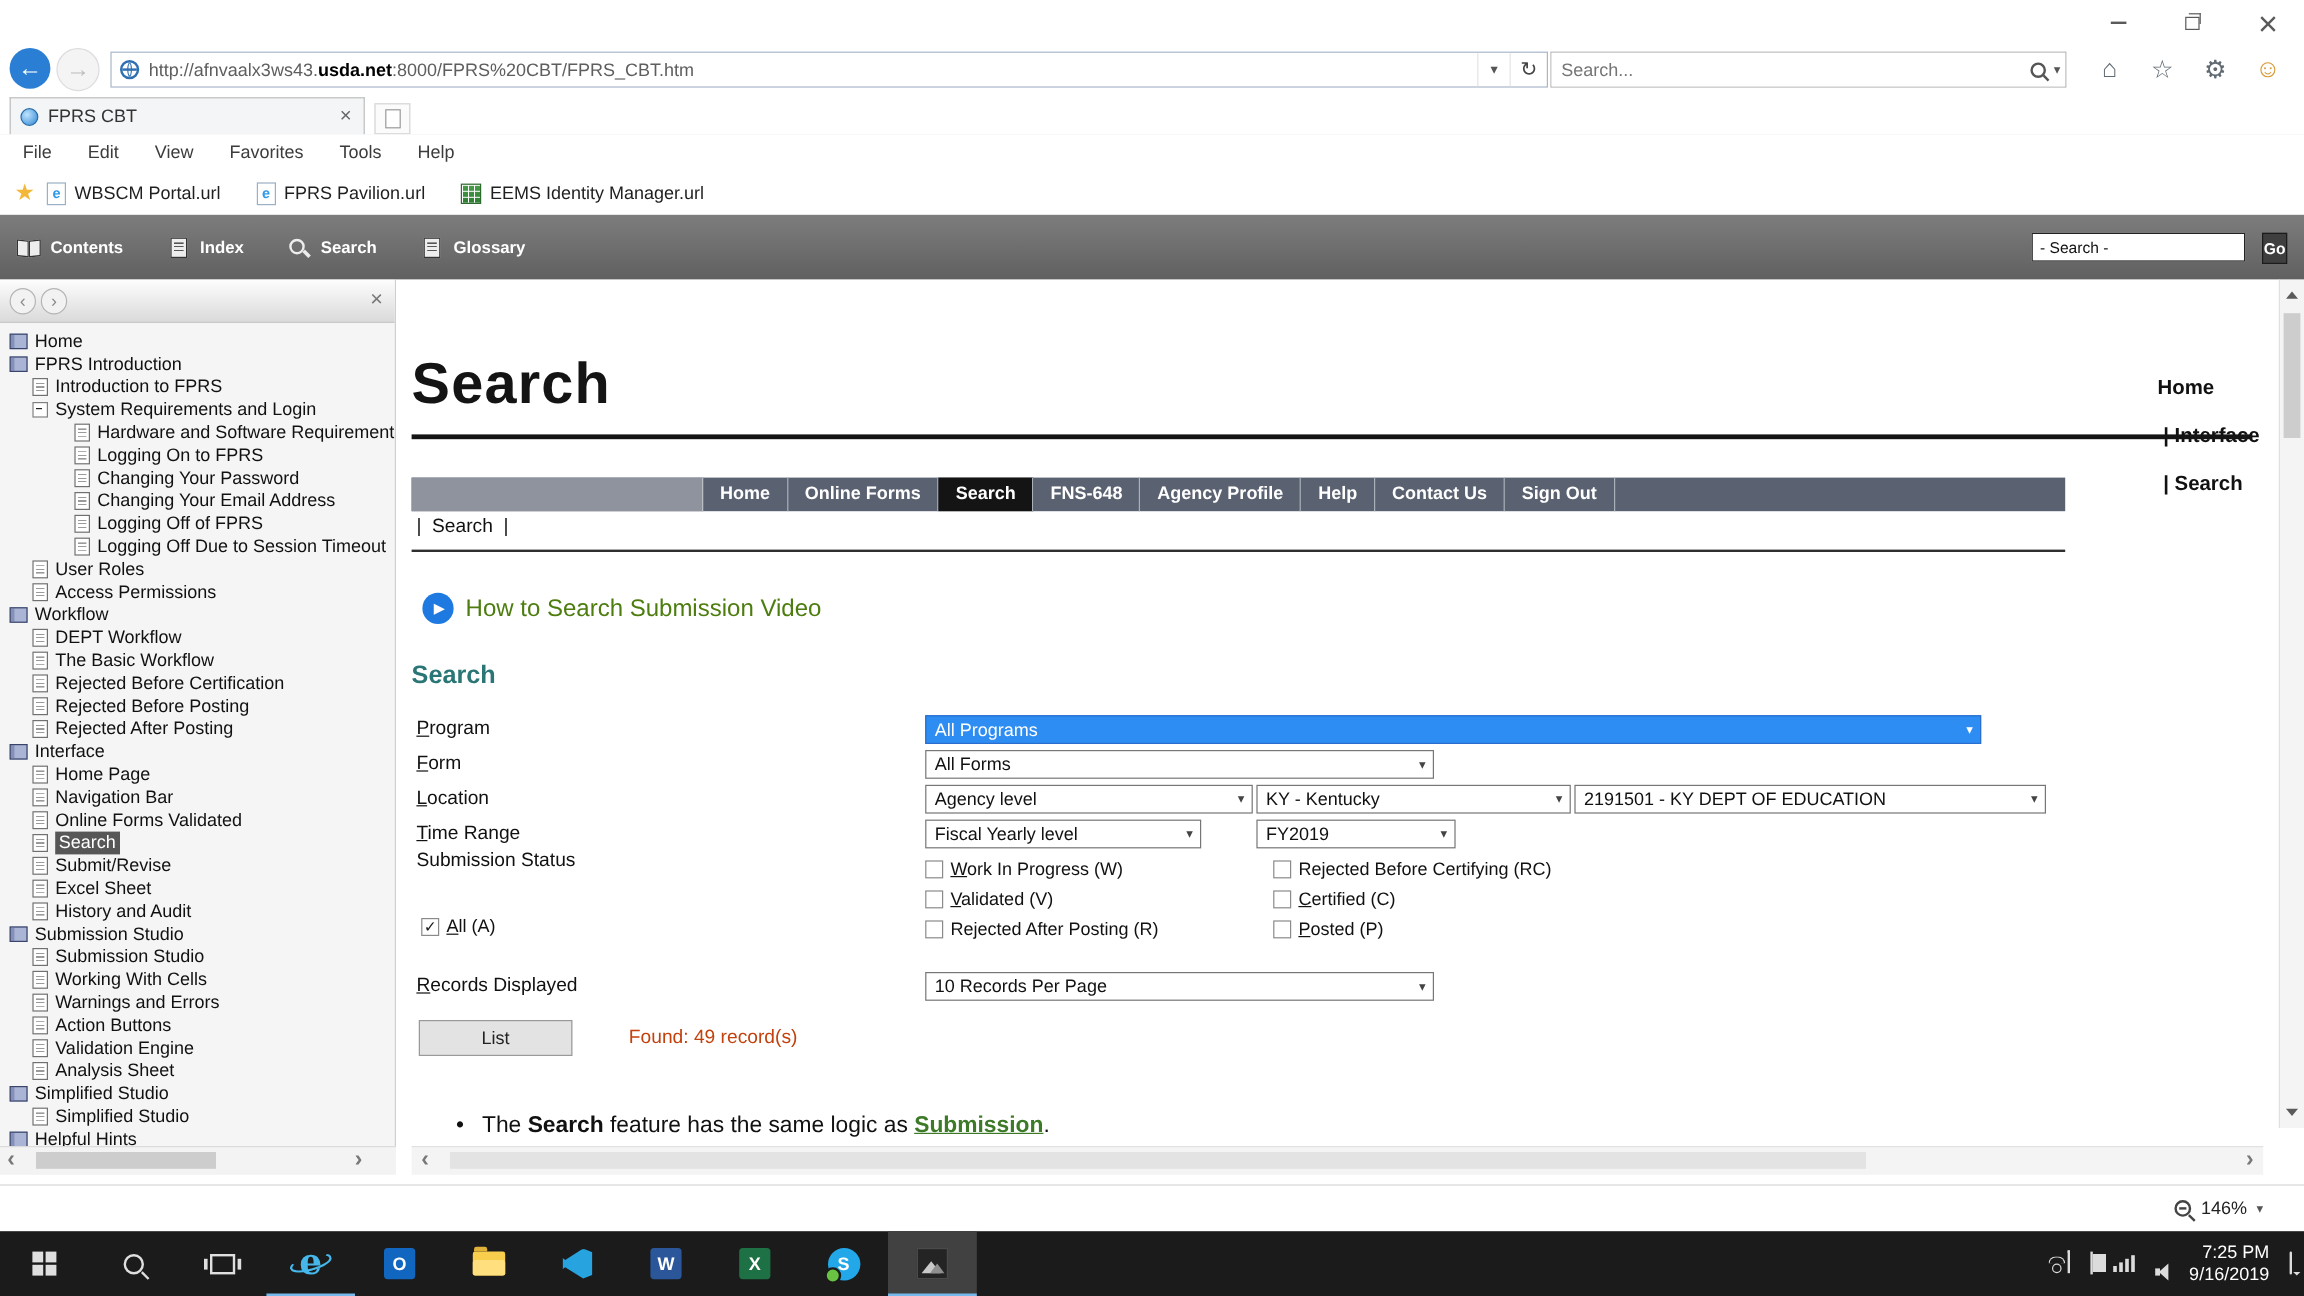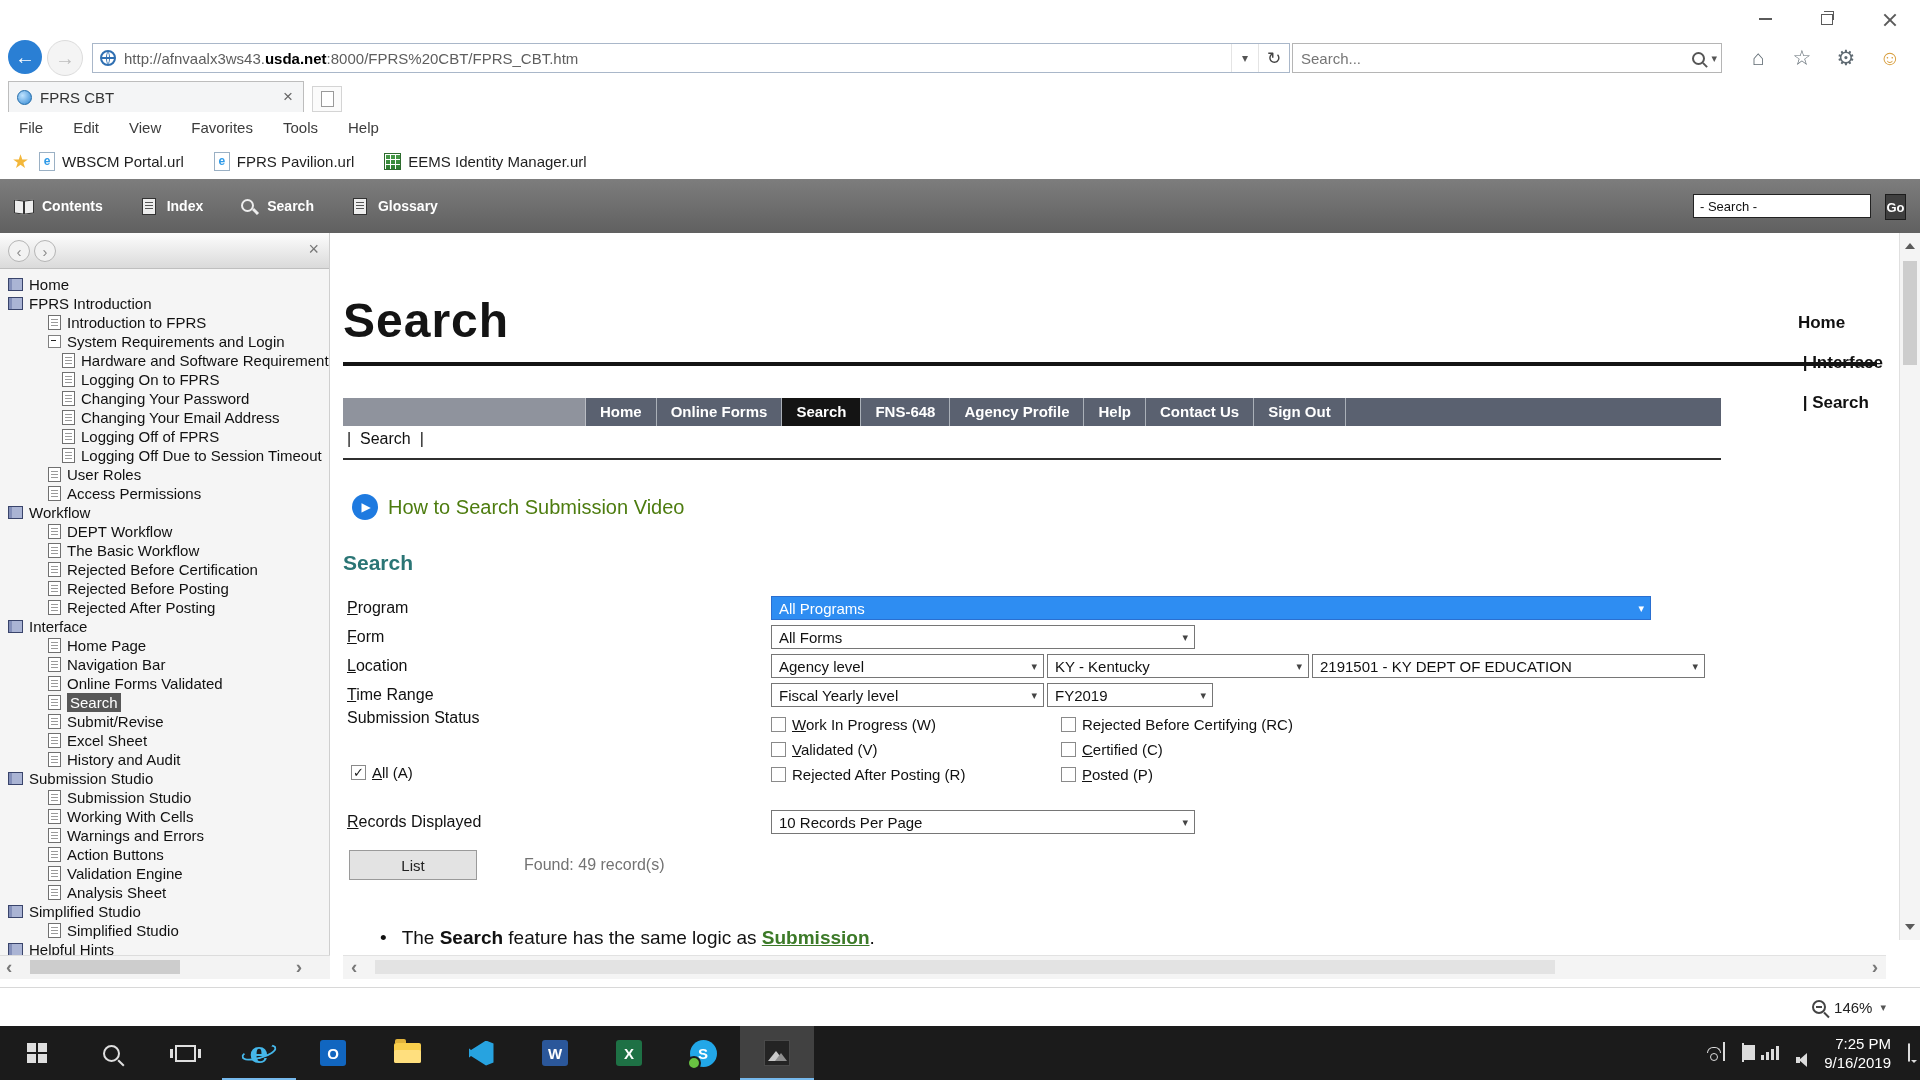--- a/index.html
+++ b/index.html
@@ -81,21 +81,21 @@
 
 
 .sid{position:absolute;left:0;top:233px;width:330px;height:722px;background:#f5f5f5;border-right:1px solid #cfcfcf;box-sizing:border-box;overflow:hidden}
 .sbtop{position:absolute;left:0;top:0;width:100%;height:36px;background:linear-gradient(#fdfdfd,#dadada);border-bottom:1px solid #bfbfbf;box-sizing:border-box}
 .circbtn{position:absolute;top:7px;width:22px;height:22px;border-radius:50%;border:1px solid #b5b5b5;background:#f2f2f2;color:#8a8a8a;font-size:15px;display:flex;align-items:center;justify-content:center;box-sizing:border-box}
 .circbtn.b1{left:8px}.circbtn.b2{left:34px}
 .sbclose{position:absolute;right:10px;top:6px;font-size:18px;color:#777}
 .toc{position:absolute;left:0;top:38px;right:0;bottom:0;overflow:hidden;padding-top:4px}
 .toc-item{height:19px;line-height:19px;display:flex;align-items:center;white-space:nowrap;font-size:15px;color:#111}
 .toc-item.lv0{padding-left:8px}
-.toc-item.lv1{padding-left:48px}
+.toc-item.lv1{padding-left:27px}
 .toc-item.lv2{padding-left:62px}
 .ticon{display:inline-block;margin-right:6px;flex:none;position:relative}
 .toc-item.i-book .ticon{width:13px;height:11px;background:#aab4d4;border:1px solid #39446b;box-shadow:inset 3px 0 0 #8490ba}
 .toc-item.i-page .ticon{width:11px;height:13px;border:1px solid #707070;background:#fff}
 .toc-item.i-page .ticon::after{content:"";position:absolute;left:2px;right:2px;top:3px;height:7px;background:repeating-linear-gradient(to bottom,#9a9a9a 0 1px,transparent 1px 3px)}
 .toc-item.i-minus .ticon{width:11px;height:11px;border:1px solid #808080;background:#fff}
 .toc-item.i-minus .ticon::after{content:"";position:absolute;left:2px;top:4px;width:5px;height:1px;background:#222}
 .toc-item.selected .tlabel{background:#575757;color:#fff;padding:0 3px}
 
 
@@ -128,21 +128,21 @@
 .sel .caret{position:absolute;right:6px;top:50%;transform:translateY(-50%);font-size:11px;color:#444}
 .sel.hl{background:#2e8df2;border-color:#2a6fd0;color:#fff}
 .sel.hl .caret{color:#fff}
 .cbgrid{position:absolute;left:441px;top:479px;display:grid;grid-template-columns:290px 420px;grid-auto-rows:25px}
 .cb{display:flex;align-items:center;font-size:15px;color:#111}
 .cbbox{width:15px;height:15px;border:1px solid #8a8a8a;background:#fff;margin-right:6px;flex:none;display:flex;align-items:center;justify-content:center;box-sizing:border-box}
 .cbbox .mark{font-size:13px;color:#1a1a1a;line-height:1}
 .cbl{display:inline-block}
 .allcb{position:absolute;left:21px;top:531px}
 .listbtn{position:absolute;left:19px;top:617px;width:128px;height:30px;background:#e3e3e3;border:1px solid #9a9a9a;font-size:15px;color:#222;display:flex;align-items:center;justify-content:center;box-sizing:border-box}
-.found{position:absolute;left:194px;top:623px;font-size:16px;color:#737373}
+.found{position:absolute;left:194px;top:623px;font-size:16px;color:#c2410c}
 .note{position:absolute;left:50px;top:694px;font-size:19px;color:#111;display:flex}
 .note .bullet{margin-right:15px;font-size:19px}
 .noteparts span{white-space:pre-wrap}
 .noteparts .b{font-weight:bold}
 .noteparts .link{color:#3c7a28;font-weight:bold;text-decoration:underline}
 
 
 .vscroll{position:absolute;left:1899px;top:233px;width:21px;height:707px;background:#f4f4f4;border-left:1px solid #e0e0e0;box-sizing:border-box}
 .va{position:absolute;left:0;width:100%;height:26px;display:flex;align-items:center;justify-content:center}
 .va.up{top:0}.va.down{bottom:0}
@@ -614,21 +614,21 @@
     <div class="sel" style="left:717px;top:421px;width:262px">
       <span>KY - Kentucky</span>
       <span class="caret">▾</span>
     </div>
     <div class="sel" style="left:982px;top:421px;width:393px">
       <span>2191501 - KY DEPT OF EDUCATION</span>
       <span class="caret">▾</span>
     </div>
 
     <span class="flabel ak" style="top:453px">Time Range</span>
-    <div class="sel" style="left:441px;top:450px;width:273px">
+    <div class="sel" style="left:441px;top:450px;width:230px">
       <span>Fiscal Yearly level</span>
       <span class="caret">▾</span>
     </div>
     <div class="sel" style="left:717px;top:450px;width:166px">
       <span>FY2019</span>
       <span class="caret">▾</span>
     </div>
 
     <span class="flabel" style="top:476px">Submission Status</span>
     <div class="cbgrid">

